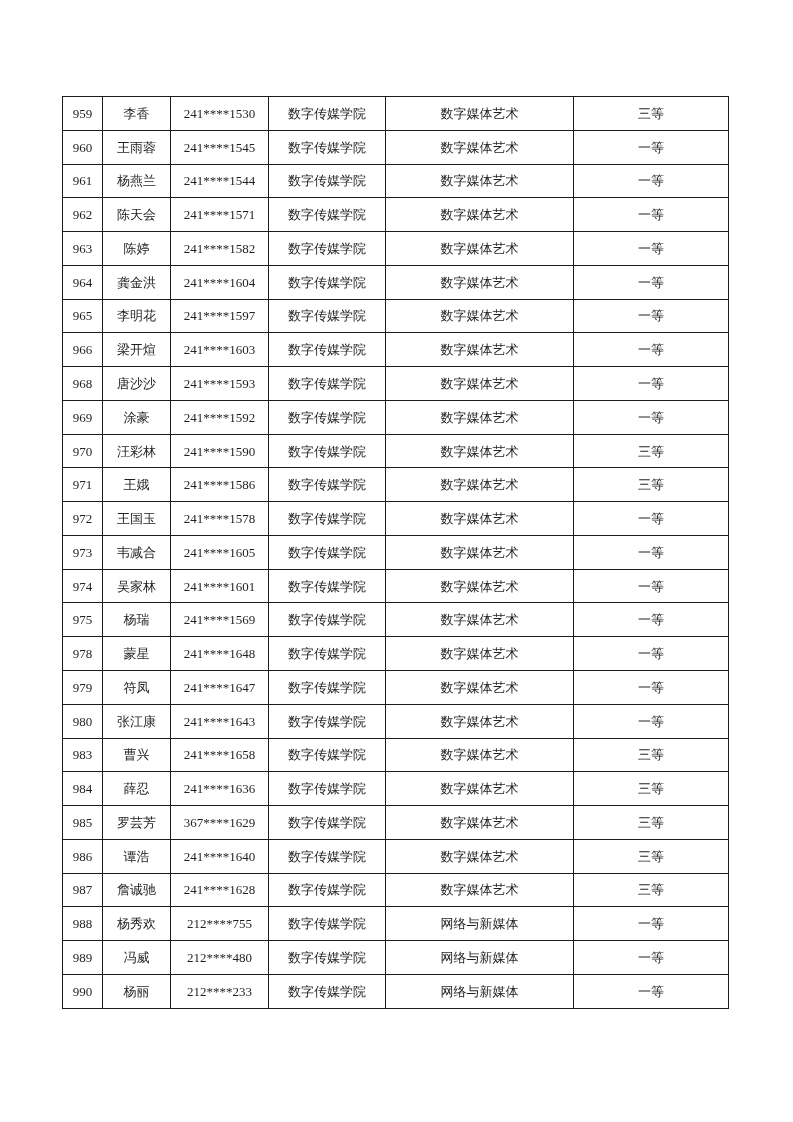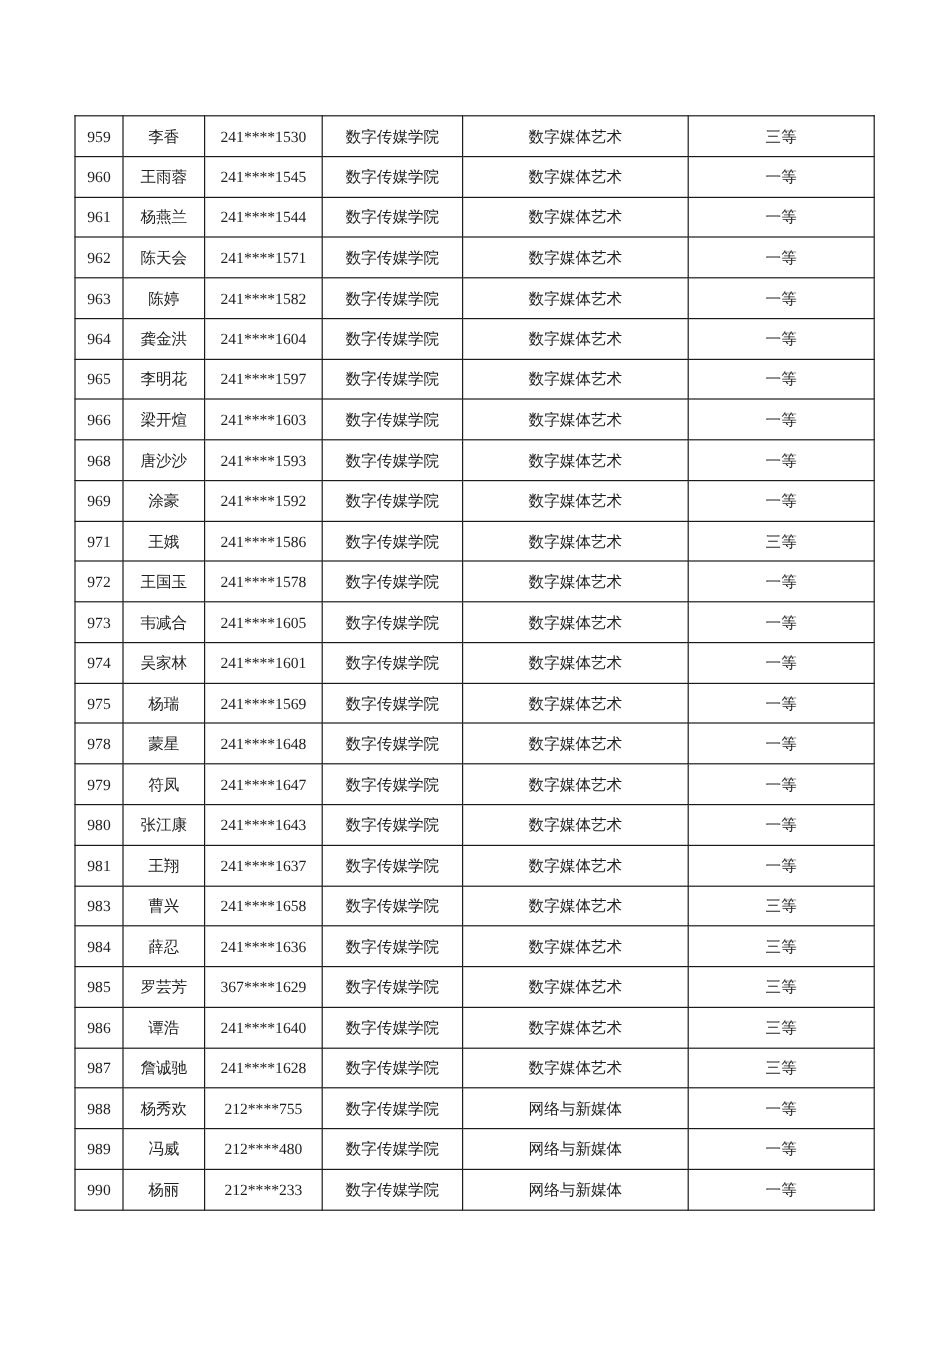--- a/index.html
+++ b/index.html
@@ -124,20 +124,28 @@
         </tr>
         <tr>
           <td>969</td>
           <td>涂豪</td>
           <td>241****1592</td>
           <td>数字传媒学院</td>
           <td>数字媒体艺术</td>
           <td>一等</td>
         </tr>
         <tr>
+          <td>970</td>
+          <td>汪彩林</td>
+          <td>241****1590</td>
+          <td>数字传媒学院</td>
+          <td>数字媒体艺术</td>
+          <td>三等</td>
+        </tr>
+        <tr>
           <td>971</td>
           <td>王娥</td>
           <td>241****1586</td>
           <td>数字传媒学院</td>
           <td>数字媒体艺术</td>
           <td>三等</td>
         </tr>
         <tr>
           <td>972</td>
           <td>王国玉</td>
@@ -183,28 +191,20 @@
           <td>符凤</td>
           <td>241****1647</td>
           <td>数字传媒学院</td>
           <td>数字媒体艺术</td>
           <td>一等</td>
         </tr>
         <tr>
           <td>980</td>
           <td>张江康</td>
           <td>241****1643</td>
-          <td>数字传媒学院</td>
-          <td>数字媒体艺术</td>
-          <td>一等</td>
-        </tr>
-        <tr>
-          <td>981</td>
-          <td>王翔</td>
-          <td>241****1637</td>
           <td>数字传媒学院</td>
           <td>数字媒体艺术</td>
           <td>一等</td>
         </tr>
         <tr>
           <td>983</td>
           <td>曹兴</td>
           <td>241****1658</td>
           <td>数字传媒学院</td>
           <td>数字媒体艺术</td>

